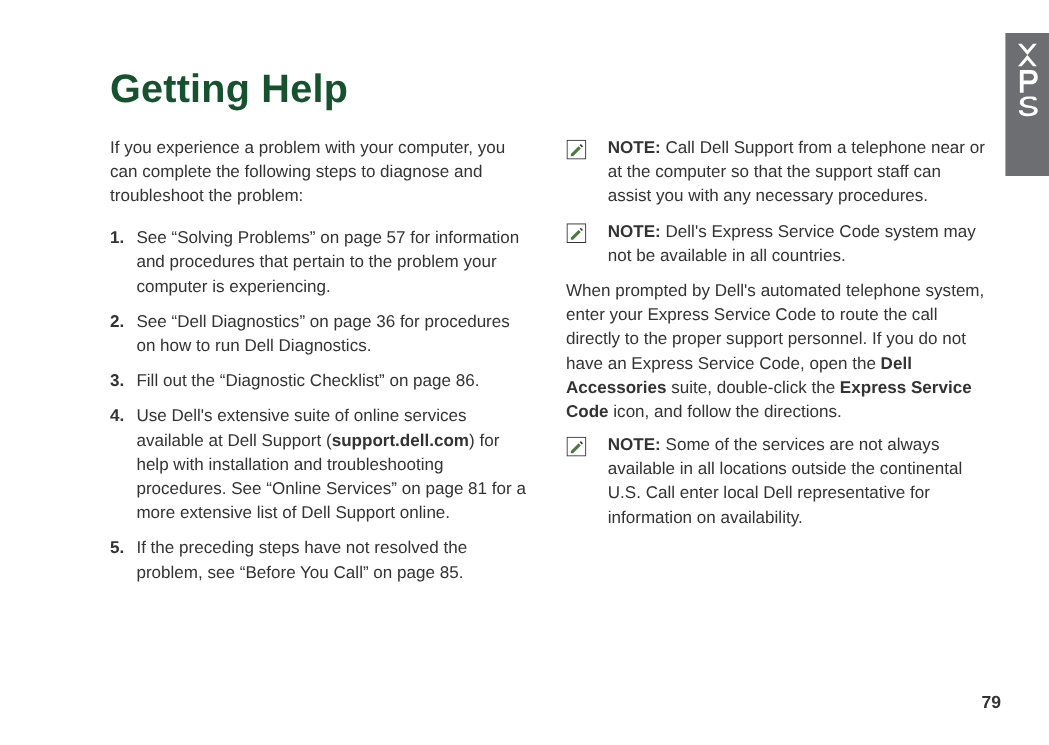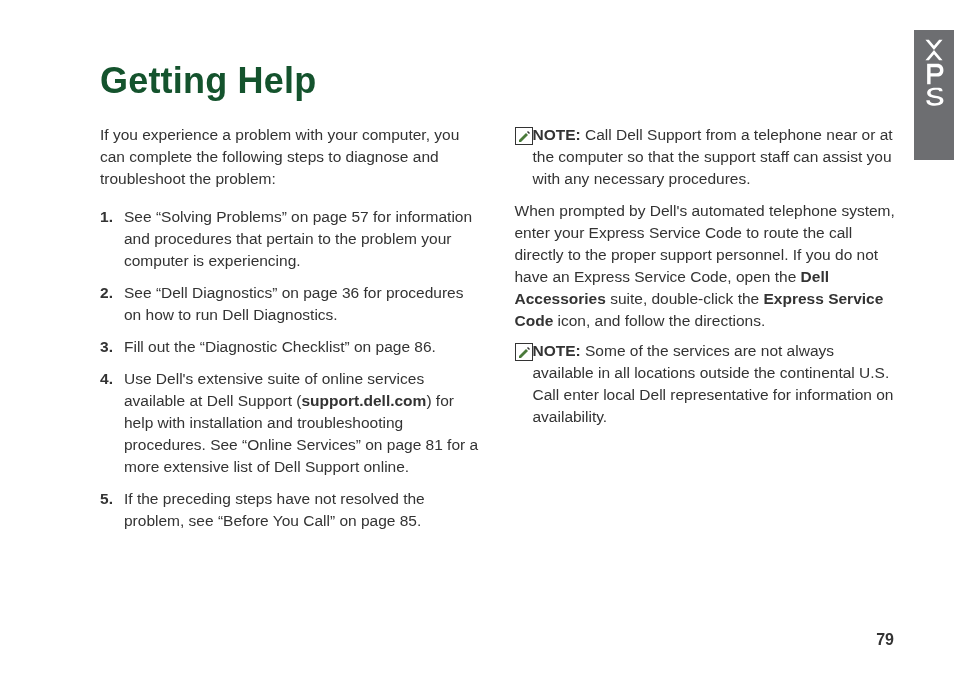--- a/index.html
+++ b/index.html
@@ -60,36 +60,36 @@
       margin-bottom: 10px;
     }
     ol.steps li::before {
       content: counter(step) ".";
       position: absolute;
       left: 0;
       font-weight: 700;
     }
     .note {
       display: flex;
-      gap: 0;
+      gap: 20px;
       margin-bottom: 10px;
     }
     .note-icon {
       flex: 0 0 18px;
       height: 18px;
       margin-top: 3px;
     }
     .note-icon svg { width: 18px; height: 18px; }
     .note-body { flex: 1; }
     .note-label { font-weight: 700; }
     .bold { font-weight: 700; }
     .page-number {
       position: absolute;
       bottom: 28px;
-      right: 60px;
+      right: 44px;
       font-weight: 700;
       font-size: 16px;
     }
   </style>
 </head>
 <body>
 
 <div class="page">
 
   <div class="side-tab">
@@ -127,20 +127,32 @@
               <rect x="0.5" y="0.5" width="17" height="17" fill="#fff" stroke="#333" stroke-width="1"></rect>
               <path d="M4 13 L11 6 L13 8 L6 15 L4 15 Z" fill="#4a7a3a"></path>
               <path d="M12 5 L14 7 L15 6 L13 4 Z" fill="#333"></path>
             </svg>
         </div>
         <div class="note-body">
           <span class="note-label">NOTE:</span><span> Call Dell Support from a telephone near or at the computer so that the support staff can assist you with any necessary procedures.</span>
         </div>
       </div>
 
+      <div class="note">
+        <div class="note-icon">
+          <svg viewBox="0 0 18 18">
+              <rect x="0.5" y="0.5" width="17" height="17" fill="#fff" stroke="#333" stroke-width="1"></rect>
+              <path d="M4 13 L11 6 L13 8 L6 15 L4 15 Z" fill="#4a7a3a"></path>
+              <path d="M12 5 L14 7 L15 6 L13 4 Z" fill="#333"></path>
+            </svg>
+        </div>
+        <div class="note-body">
+          <span class="note-label">NOTE:</span><span> Dell's Express Service Code system may not be available in all countries.</span>
+        </div>
+      </div>
 
       <p>
         <span>When prompted by Dell's automated telephone system, enter your Express Service Code to route the call directly to the proper support personnel. If you do not have an Express Service Code, open the </span><span class="bold">Dell Accessories</span><span> suite, double-click the </span><span class="bold">Express Service Code</span><span> icon, and follow the directions.</span>
       </p>
 
       <div class="note">
         <div class="note-icon">
           <svg viewBox="0 0 18 18">
               <rect x="0.5" y="0.5" width="17" height="17" fill="#fff" stroke="#333" stroke-width="1"></rect>
               <path d="M4 13 L11 6 L13 8 L6 15 L4 15 Z" fill="#4a7a3a"></path>

